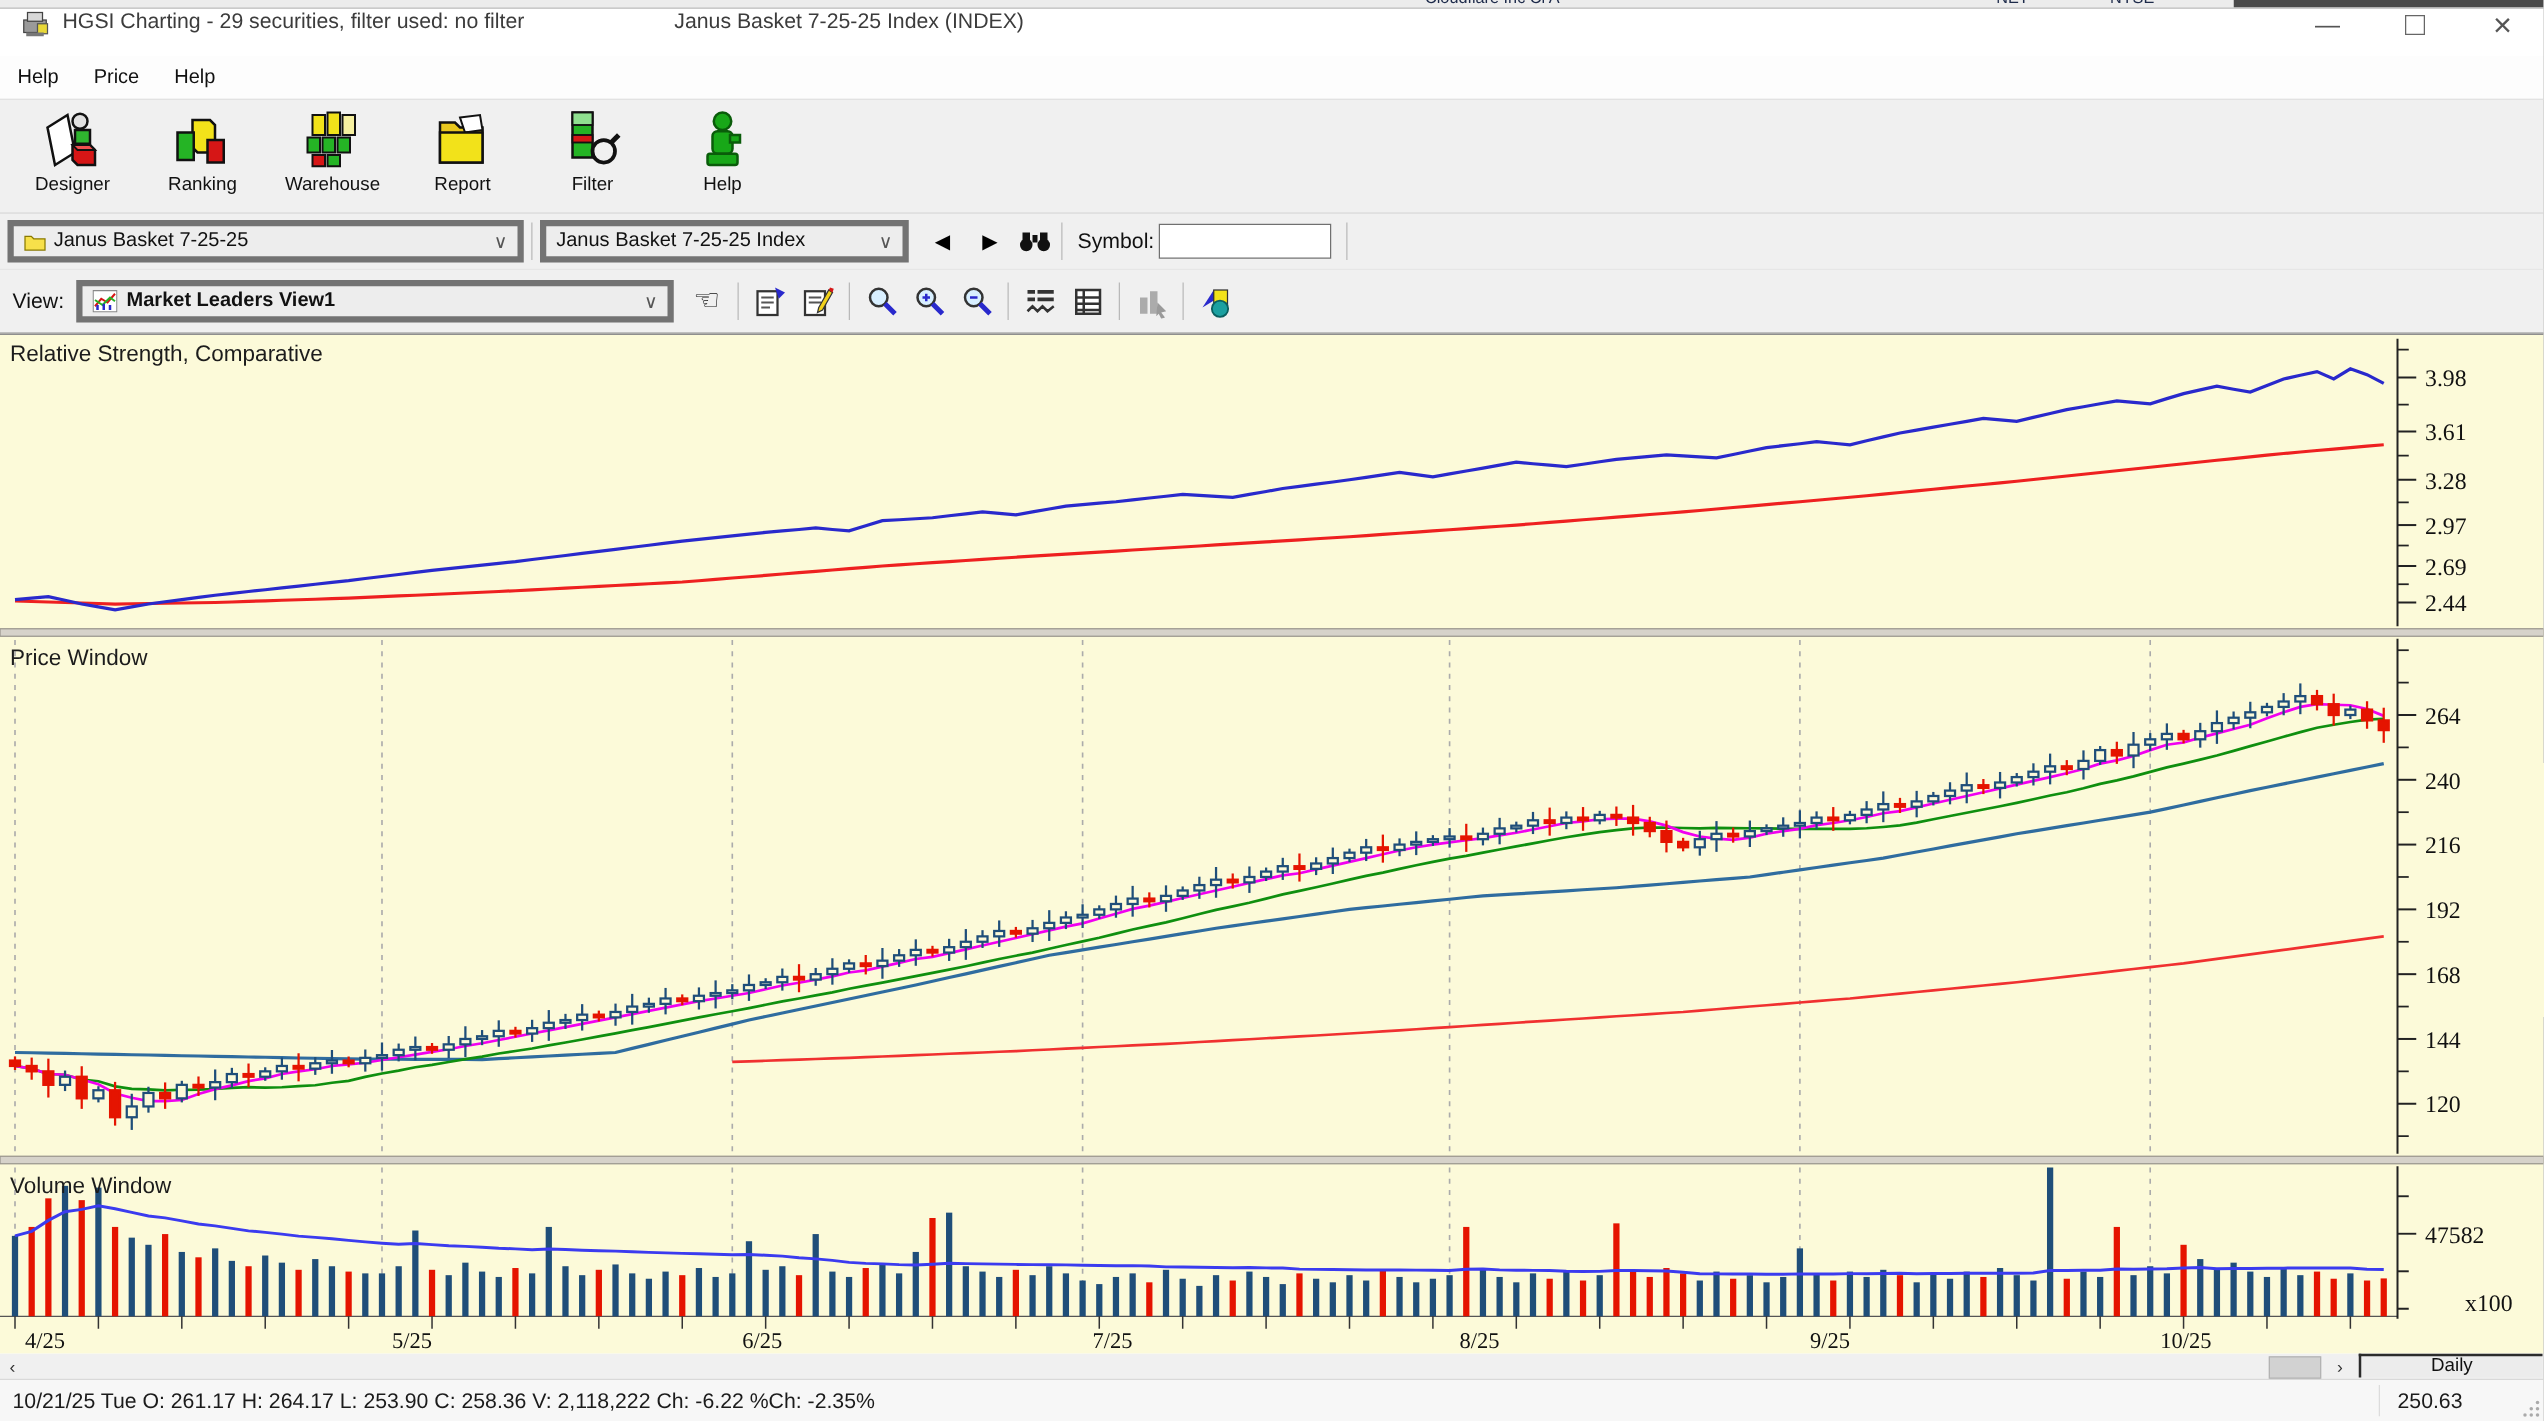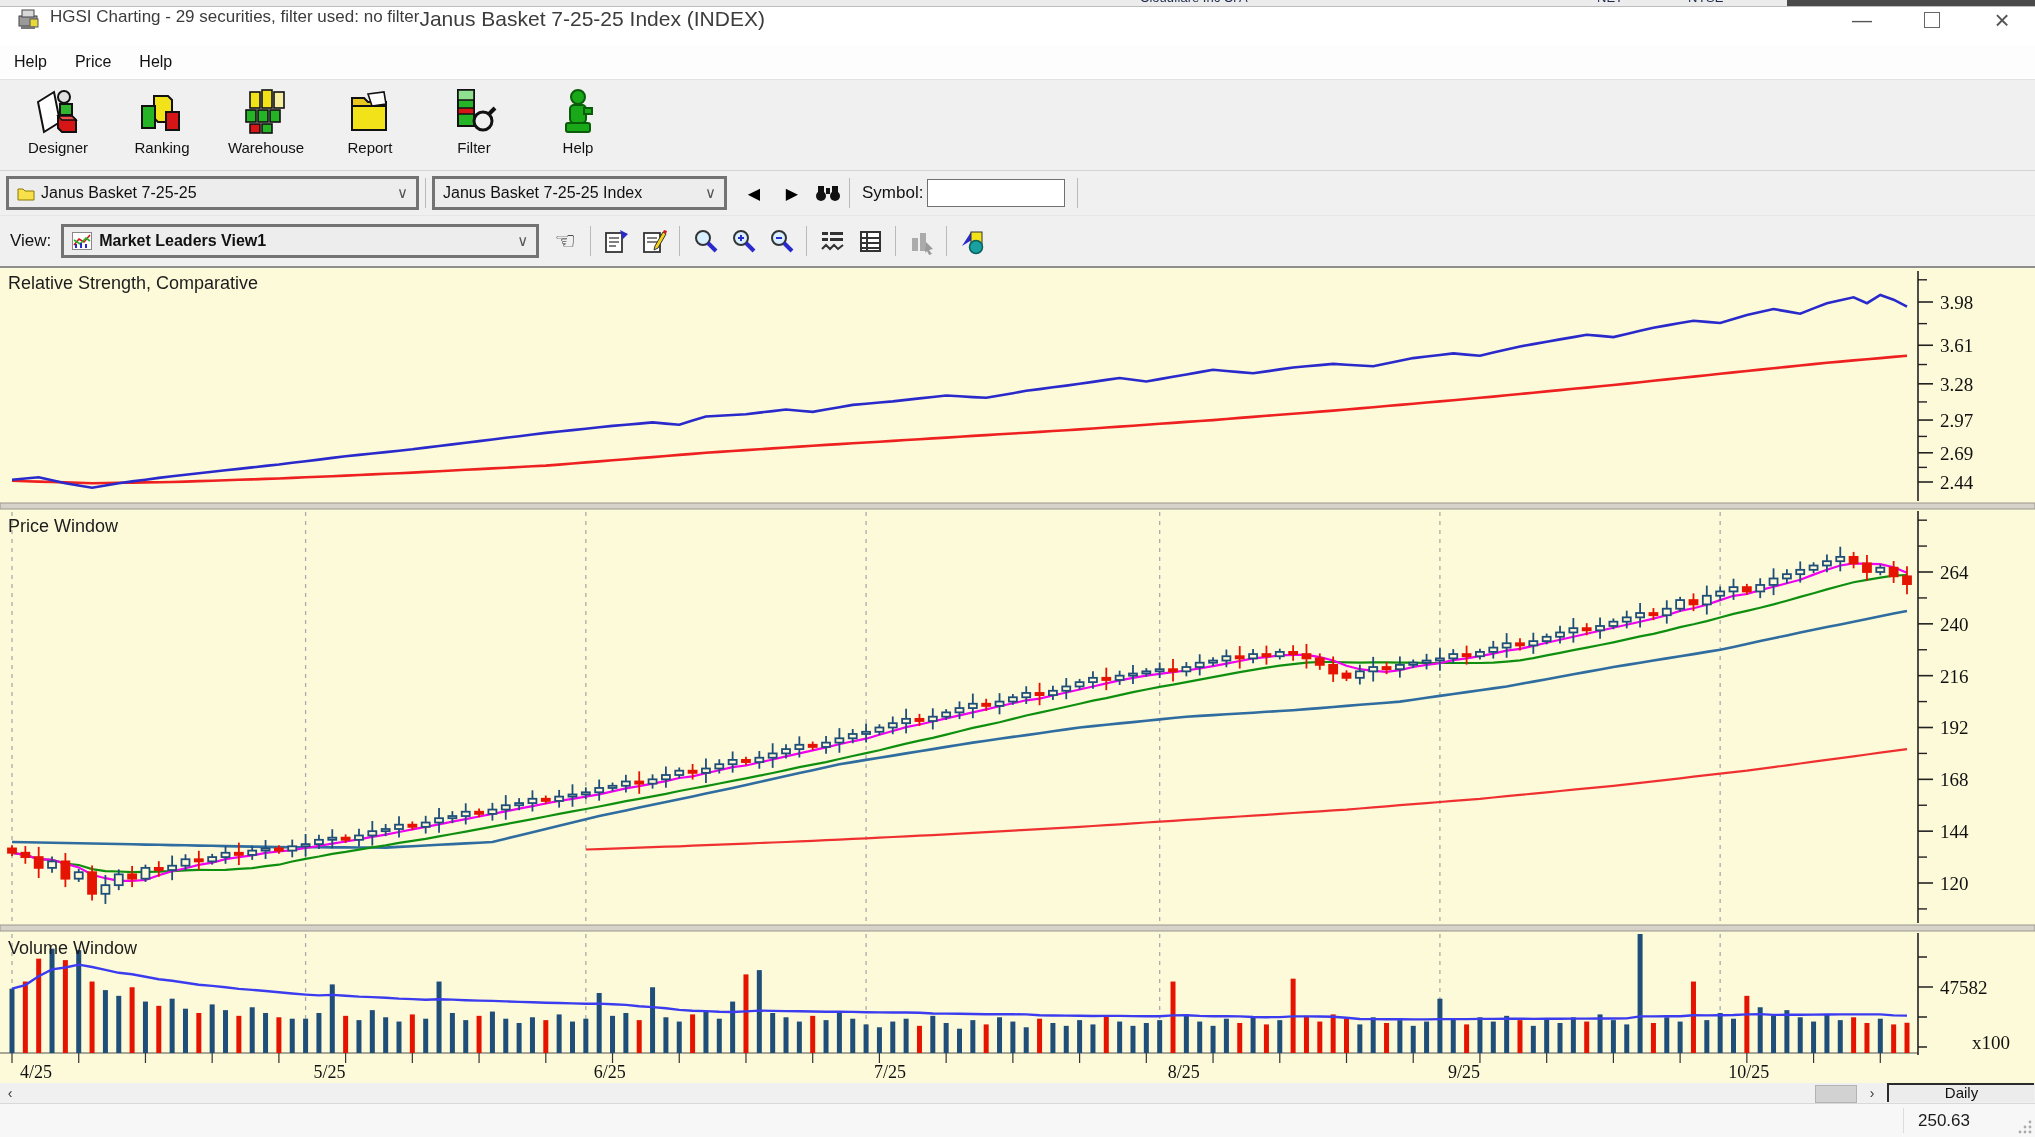--- a/index.html
+++ b/index.html
@@ -6,34 +6,34 @@
   .app{position:relative;width:2035px;height:1137px;background:#fff;
        font-family:"Liberation Sans",sans-serif;display:flex;flex-direction:column;overflow:hidden;}
   
   .sliver{height:6px;background:#ececec;overflow:hidden;position:relative;flex:0 0 auto;border-bottom:1px solid #bdbdbd;}
   .sliver span{position:absolute;top:-10px;font-size:13px;color:#1d2a4a;white-space:nowrap;}
   .sliver .dark{position:absolute;left:1787px;top:0;width:248px;height:6px;background:#4a4a4a;}
   
   .titlebar{height:38px;background:#ffffff;display:flex;align-items:flex-start;flex:0 0 auto;}
   .appicon{margin-left:16px;width:26px;height:24px;flex:0 0 auto;}
   .title-left{margin-left:8px;font-size:17px;color:#3c3c3c;}
-  .title-right{font-size:21px;color:#3c3c3c;}
+  .title-right{margin-left:120px;font-size:17px;color:#3c3c3c;}
   .wcontrols{margin-left:auto;display:flex;align-items:center;gap:46px;margin-right:22px;color:#555;}
   .wbtn{width:26px;height:26px;display:flex;align-items:center;justify-content:center;font-size:20px;cursor:default;}
   .maxbox{width:14px;height:14px;border:1.5px solid #666;}
   
   .menubar{height:34px;background:#fdfdfd;display:flex;align-items:center;padding-left:14px;gap:28px;font-size:16px;color:#111;flex:0 0 auto;}
   
   .toolbar{height:90px;background:#f0f0f0;border-top:1px solid #e2e2e2;border-bottom:1px solid #d4d4d4;display:flex;align-items:flex-start;padding-left:6px;flex:0 0 auto;}
   .tbtn{width:104px;display:flex;flex-direction:column;align-items:center;padding-top:8px;}
   .tbtn svg{width:48px;height:48px;}
   .tbtn .lbl{font-size:15px;color:#111;margin-top:3px;}
   
   .symbolbar{height:44px;background:#f0f0f0;display:flex;align-items:center;flex:0 0 auto;border-bottom:1px solid #e6e6e6;}
-  .combo{height:34px;background:#ededed;border:3px solid #737373;display:flex;align-items:center;padding:0 8px;box-sizing:border-box;}
+  .combo{height:34px;background:#ededed;border:5px solid #737373;display:flex;align-items:center;padding:0 8px;box-sizing:border-box;}
   .combo .txt{font-size:16px;color:#111;white-space:nowrap;overflow:hidden;}
   .chev{margin-left:auto;color:#555;font-size:15px;padding-left:8px;}
   .vsep{width:1px;height:30px;background:#b9b9b9;margin:0 6px;}
   .navbtn{width:30px;height:30px;display:flex;align-items:center;justify-content:center;font-size:16px;color:#000;}
   .symlbl{font-size:17px;color:#111;margin:0 4px 0 6px;}
   .syminput{width:128px;height:26px;border:1px solid #707070;background:#fff;font-size:15px;padding:0 4px;}
   
   .viewbar{height:50px;background:#f0f0f0;display:flex;align-items:center;border-bottom:1px solid #8e8e8e;flex:0 0 auto;}
   .viewlbl{font-size:17px;color:#111;margin:0 10px 0 10px;text-align:center;}
   .ibtn{width:32px;height:32px;display:flex;align-items:center;justify-content:center;margin:0 3px;}
@@ -841,20 +841,21 @@
   </div>
 
   <div class="scrollrow">
     <div class="sarrow">‹</div>
     <div class="thumb"></div>
     <div class="rarrow">›</div>
     <div class="dailybtn">Daily</div>
   </div>
 
   <div class="statusbar">
+    <span class="statustext">10/21/25 Tue O: 261.17 H: 264.17 L: 253.90 C: 258.36 V: 2,118,222 Ch: -6.22 %Ch: -2.35%</span>
     <span class="statusdiv"></span>
     <span class="statusval">250.63</span>
     <svg class="grip" width="16" height="16">
       <circle cx="13" cy="3" r="1.4" fill="#aaa"></circle>
         <circle cx="13" cy="8" r="1.4" fill="#aaa"></circle>
         <circle cx="13" cy="13" r="1.4" fill="#aaa"></circle>
       <circle cx="8" cy="8" r="1.4" fill="#aaa"></circle>
         <circle cx="8" cy="13" r="1.4" fill="#aaa"></circle>
         <circle cx="3" cy="13" r="1.4" fill="#aaa"></circle>
     </svg>

